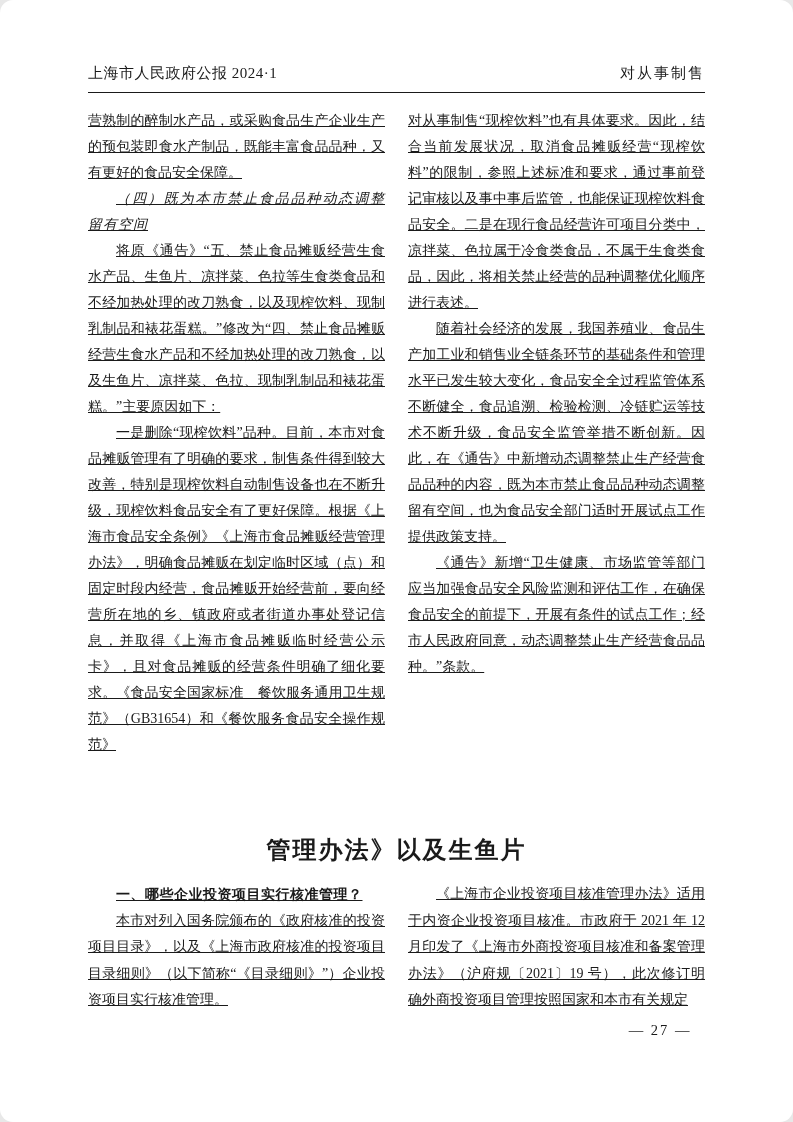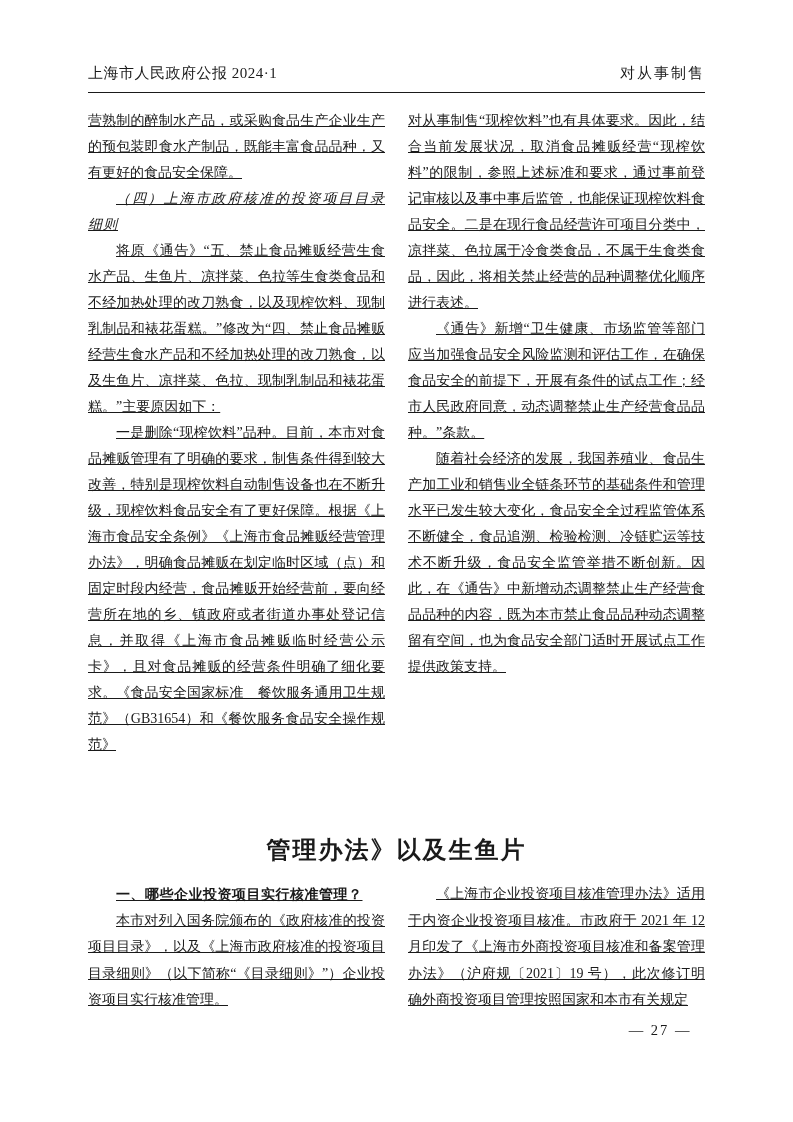--- a/index.html
+++ b/index.html
@@ -10,20 +10,21 @@
   .page {
     position: relative;
     width: 793px;
     height: 1122px;
     margin: 0 auto;
     background: #ffffff;
     color: #1a1a1a;
     font-family: "Liberation Serif", "DejaVu Serif", serif;
     overflow: hidden;
     box-sizing: border-box;
+    border-radius: 13px;
   }
   .content {
     margin: 0 88px;
   }
   
   .page-header {
     padding-top: 64px;
   }
   .header-row {
     display: flex;
@@ -105,28 +106,28 @@
       <div class="header-row">
         <span class="header-left">上海市人民政府公报 2024·1</span>
         <span class="header-right">对从事制售</span>
       </div>
     </header>
 
     <section class="article article-1">
       <div class="columns">
         <div class="col">
             <p class="plain">营熟制的醉制水产品，或采购食品生产企业生产的预包装即食水产制品，既能丰富食品品种，又有更好的食品安全保障。</p>
-            <p class="subheading">（四）上海市政府核准的投资项目目录细则</p>
+            <p class="subheading">（四）既为本市禁止食品品种动态调整留有空间</p>
             <p class="para">将原《通告》“五、禁止食品摊贩经营生食水产品、生鱼片、凉拌菜、色拉等生食类食品和不经加热处理的改刀熟食，以及现榨饮料、现制乳制品和裱花蛋糕。”修改为“四、禁止食品摊贩经营生食水产品和不经加热处理的改刀熟食，以及生鱼片、凉拌菜、色拉、现制乳制品和裱花蛋糕。”主要原因如下：</p>
             <p class="para">一是删除“现榨饮料”品种。目前，本市对食品摊贩管理有了明确的要求，制售条件得到较大改善，特别是现榨饮料自动制售设备也在不断升级，现榨饮料食品安全有了更好保障。根据《上海市食品安全条例》《上海市食品摊贩经营管理办法》，明确食品摊贩在划定临时区域（点）和固定时段内经营，食品摊贩开始经营前，要向经营所在地的乡、镇政府或者街道办事处登记信息，并取得《上海市食品摊贩临时经营公示卡》，且对食品摊贩的经营条件明确了细化要求。《食品安全国家标准　餐饮服务通用卫生规范》（GB31654）和《餐饮服务食品安全操作规范》</p>
           </div>
         <div class="col">
             <p class="plain">对从事制售“现榨饮料”也有具体要求。因此，结合当前发展状况，取消食品摊贩经营“现榨饮料”的限制，参照上述标准和要求，通过事前登记审核以及事中事后监管，也能保证现榨饮料食品安全。二是在现行食品经营许可项目分类中，凉拌菜、色拉属于冷食类食品，不属于生食类食品，因此，将相关禁止经营的品种调整优化顺序进行表述。</p>
+            <p class="para">随着社会经济的发展，我国养殖业、食品生产加工业和销售业全链条环节的基础条件和管理水平已发生较大变化，食品安全全过程监管体系不断健全，食品追溯、检验检测、冷链贮运等技术不断升级，食品安全监管举措不断创新。因此，在《通告》中新增动态调整禁止生产经营食品品种的内容，既为本市禁止食品品种动态调整留有空间，也为食品安全部门适时开展试点工作提供政策支持。</p>
             <p class="para">《通告》新增“卫生健康、市场监管等部门应当加强食品安全风险监测和评估工作，在确保食品安全的前提下，开展有条件的试点工作；经市人民政府同意，动态调整禁止生产经营食品品种。”条款。</p>
-            <p class="para">随着社会经济的发展，我国养殖业、食品生产加工业和销售业全链条环节的基础条件和管理水平已发生较大变化，食品安全全过程监管体系不断健全，食品追溯、检验检测、冷链贮运等技术不断升级，食品安全监管举措不断创新。因此，在《通告》中新增动态调整禁止生产经营食品品种的内容，既为本市禁止食品品种动态调整留有空间，也为食品安全部门适时开展试点工作提供政策支持。</p>
           </div>
       </div>
     </section>
   </div>
 
   <h1 class="article2-title">
     <span>管理办法》以及生鱼片</span>
   </h1>
 
   <div class="content">

